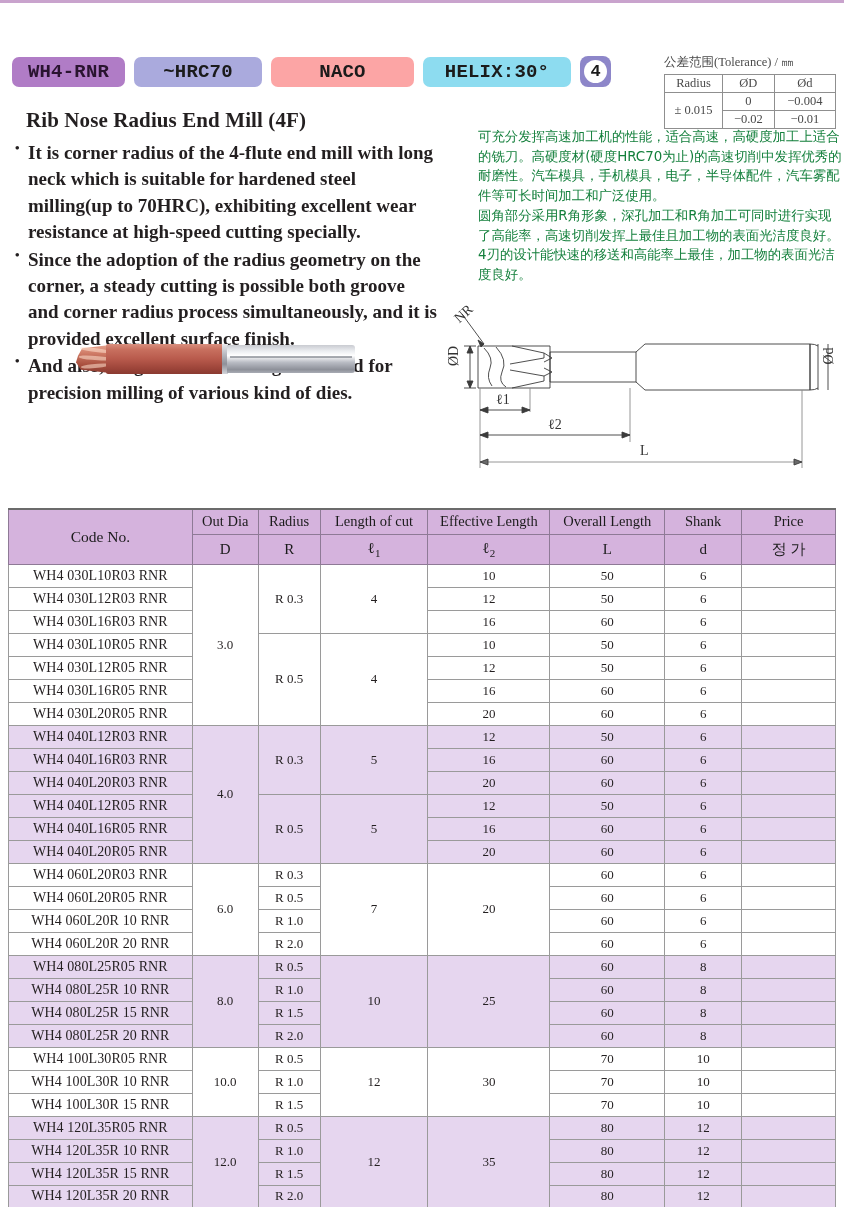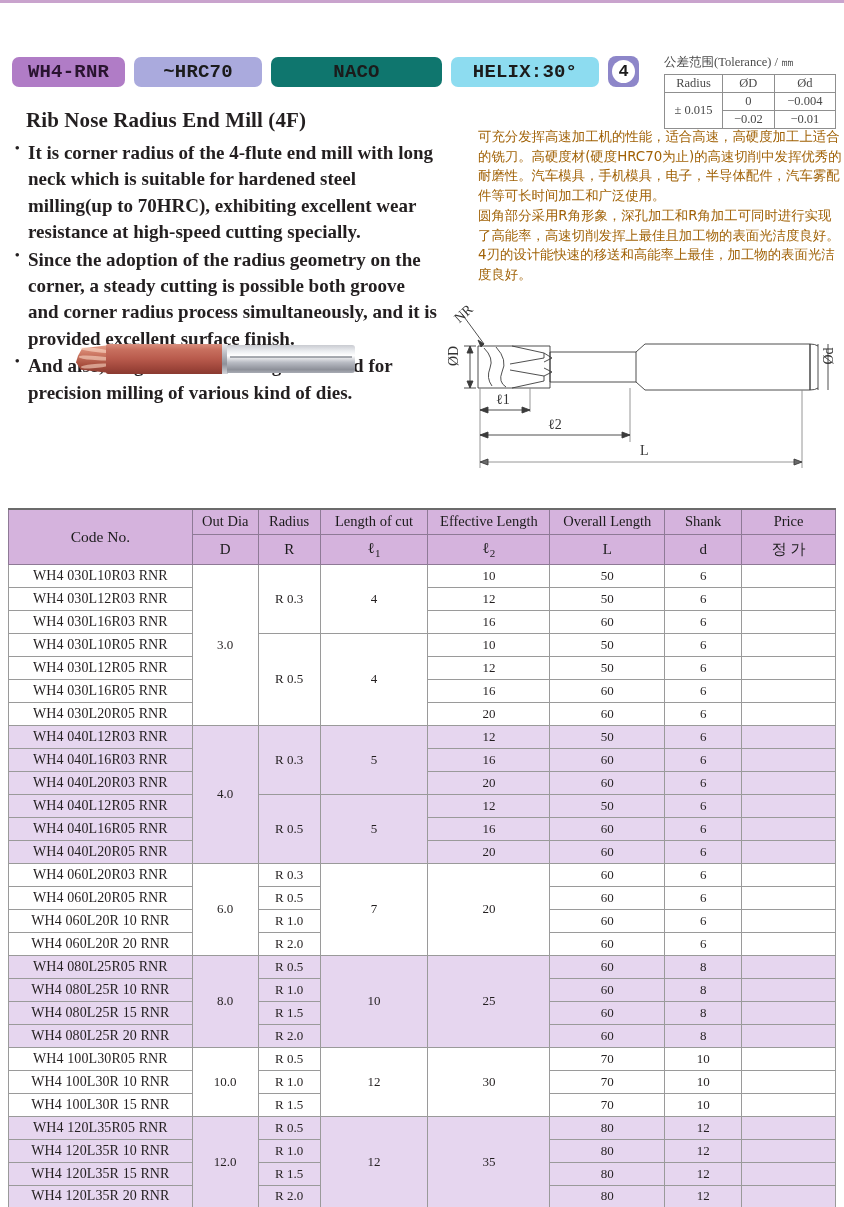--- a/index.html
+++ b/index.html
@@ -23,21 +23,21 @@
     display: flex; align-items: center; gap: 9px; font-family: Liberation Mono, monospace;
   }
   .badge {
     height: 30px; border-radius: 7px;
     display: flex; align-items: center; justify-content: center;
     font-weight: bold; font-size: 19px; letter-spacing: .2px;
     color: #1b1b1b; padding: 0 4px;
   }
   .badge-code   { width: 113px; background: #b07cc6; color: #2a1430; }
   .badge-hrc    { width: 128px; background: #aaaadd; }
-  .badge-coat   { width: 171px; background: #0f766e; }
+  .badge-coat   { width: 143px; background: #fca5a5; }
   .badge-helix  { width: 148px; background: #8ddcf0; }
   .badge-flutes {
     width: 31px; height: 31px; border-radius: 8px; background: #8d86c9;
     position: relative;
   }
   .flute-glyph {
     position: absolute; inset: 0;
     display: flex; align-items: center; justify-content: center;
     font-size: 17px; font-weight: bold; color: #1b1b1b; z-index: 2;
   }
@@ -69,21 +69,21 @@
     position: absolute; left: 8px; top: 140px; width: 432px;
     margin: 0; padding: 0 0 0 20px; list-style: none;
     font-size: 19px; font-weight: bold; line-height: 1.39;
   }
   ul.feats li { position: relative; margin-bottom: 1px; }
   ul.feats li::before {
     content: "•"; position: absolute; left: -13px; top: -1px; font-size: 13px;
   }
   .cn-text {
     position: absolute; left: 478px; top: 127px; width: 366px;
-    font-size: 13.4px; line-height: 1.47; color: #a16207;
+    font-size: 13.4px; line-height: 1.47; color: #15803d;
     font-family: "DejaVu Sans", sans-serif;
   }
   .cn-text p { margin: 0; }
 
   
   .photo { position: absolute; left: 68px; top: 336px; width: 290px; height: 46px; }
   .ph-head {
     position: absolute; left: 38px; top: 8px; width: 118px; height: 30px;
     background: linear-gradient(to bottom,#d98f7e 0%,#c8705f 18%,#b85a4c 50%,#9c4439 82%,#8a3a30 100%);
     border-radius: 2px 0 0 2px;

